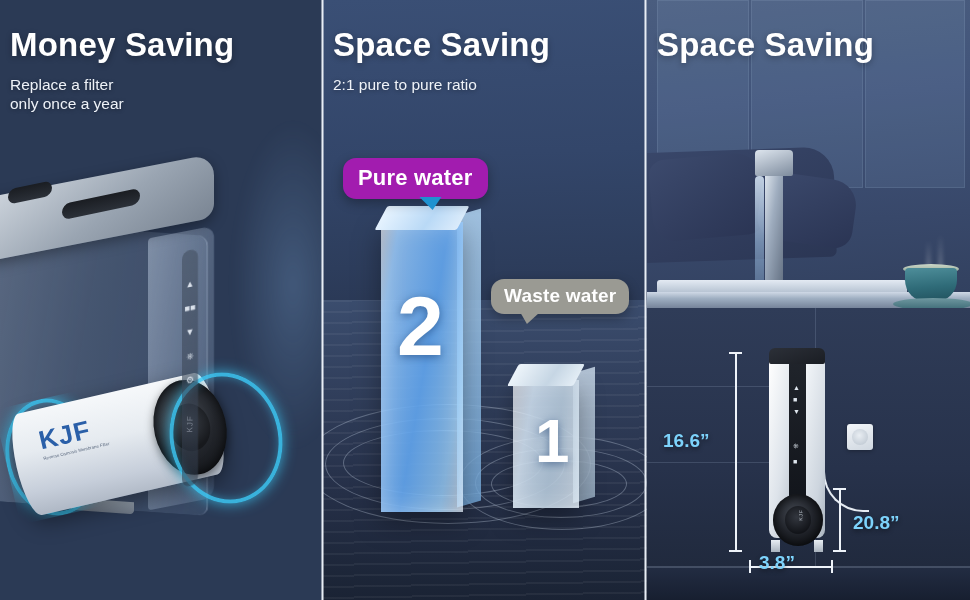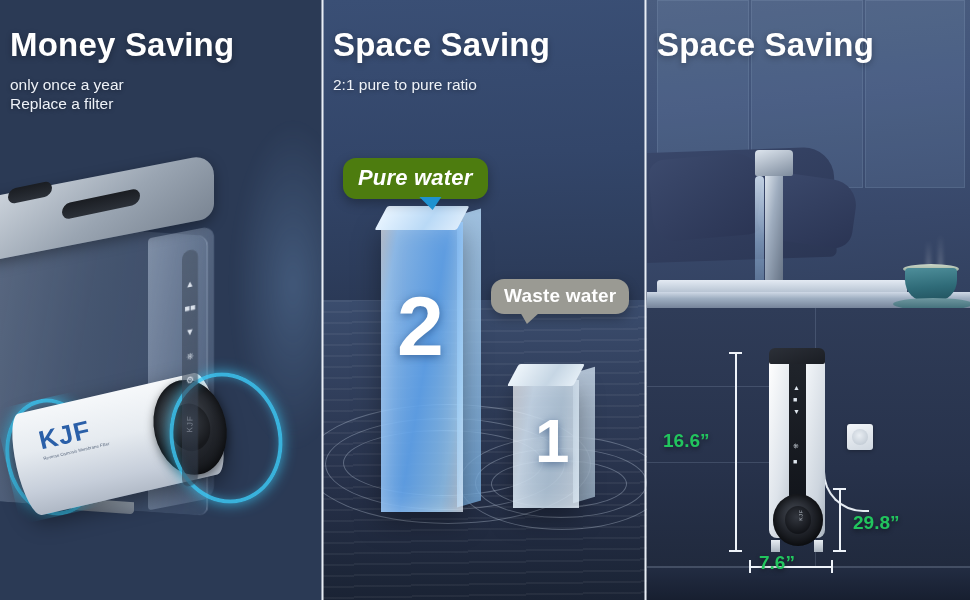--- a/index.html
+++ b/index.html
@@ -156,21 +156,21 @@
   }
   .num2 { left:74px; top:284px; font-size:84px; line-height:1; }
   .num1 { left:212px; top:410px; font-size:62px; line-height:1; }
 
   .badge { position:absolute; z-index:22; }
   .badge-box {
     border-radius:13px; padding:7px 15px 8px;
     font-size:22px; font-weight:bold; color:#fff; letter-spacing:.2px;
     white-space:nowrap; box-shadow:0 4px 12px rgba(0,0,0,.32);
   }
-  .badge-pure .badge-box { background:#4d7c0f;font-style:italic; }
+  .badge-pure .badge-box { background:#a21caf; }
   .badge-pure { left:20px; top:158px; }
   .badge-waste .badge-box { background:#9a9a93; font-size:19px; padding:6px 13px 7px; }
   .badge-waste { left:168px; top:279px; }
   .tail { position:absolute; width:0; height:0; }
   .tail-pure {
     left:78px; bottom:-11px;
     border-left:10px solid transparent; border-right:12px solid transparent;
     border-top:13px solid #1e92d0;
     transform:skewX(14deg);
   }
@@ -274,38 +274,38 @@
     border-left:2px solid #e6ecf3; border-bottom:2px solid #e6ecf3;
     border-radius:0 0 0 40px;
   }
 
   .dim-line { position:absolute; background:#eef3f9; }
   .dim-v { width:1.5px; }
   .dim-h { height:1.5px; }
   .dim-cap-h { position:absolute; width:13px; height:1.5px; background:#eef3f9; }
   .dim-cap-v { position:absolute; width:1.5px; height:13px; background:#eef3f9; }
   .dim-text {
-    position:absolute; color:#22c55e; font-weight:bold; font-size:19px;
+    position:absolute; color:#7dd3fc; font-weight:bold; font-size:19px;
     text-shadow:0 2px 5px rgba(0,0,0,.45); white-space:nowrap;
   }
 </style>
 </head>
 <body>
 
 <div class="board">
 
   <div class="panel p1">
     <div class="bg2"></div>
     <div class="glowstrip"></div>
 
     <div class="head">
       <div class="title">Money Saving</div>
       <div class="sub">
+        <div>Replace a filter</div>
         <div>only once a year</div>
-        <div>Replace a filter</div>
       </div>
     </div>
 
     <div class="unit-body"></div>
     <div class="unit-face"></div>
     <div class="unit-top"></div>
     <div class="unit-slot slot-a"></div>
     <div class="unit-slot slot-b"></div>
     <div class="ctrl-strip">
       <span class="ctrl-ic">▲</span>
@@ -424,23 +424,23 @@
     </div>
 
     <div class="dim-cap-h" style="left:82px; top:352px;"></div>
     <div class="dim-line dim-v" style="left:88px; top:352px; height:198px;"></div>
     <div class="dim-cap-h" style="left:82px; top:550px;"></div>
     <div class="dim-text" style="left:16px; top:430px;">16.6”</div>
 
     <div class="dim-cap-h" style="left:186px; top:488px;"></div>
     <div class="dim-line dim-v" style="left:192px; top:488px; height:62px;"></div>
     <div class="dim-cap-h" style="left:186px; top:550px;"></div>
-    <div class="dim-text" style="left:206px; top:512px;">29.8”</div>
+    <div class="dim-text" style="left:206px; top:512px;">20.8”</div>
 
     <div class="dim-cap-v" style="left:102px; top:560px;"></div>
     <div class="dim-line dim-h" style="left:102px; top:566px; width:84px;"></div>
     <div class="dim-cap-v" style="left:184px; top:560px;"></div>
-    <div class="dim-text" style="left:112px; top:552px;">7.6”</div>
+    <div class="dim-text" style="left:112px; top:552px;">3.8”</div>
   </div>
 
   <div class="divider d1"></div>
   <div class="divider d2"></div>
 </div>
 
 </body></html>

